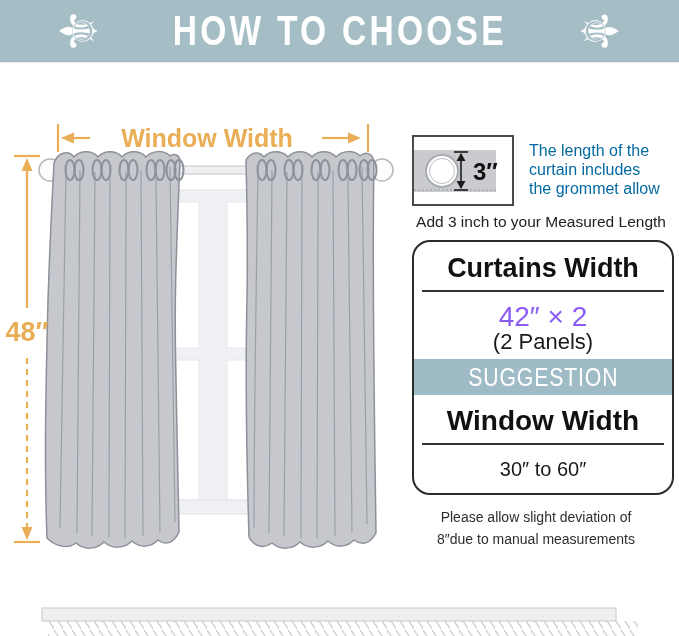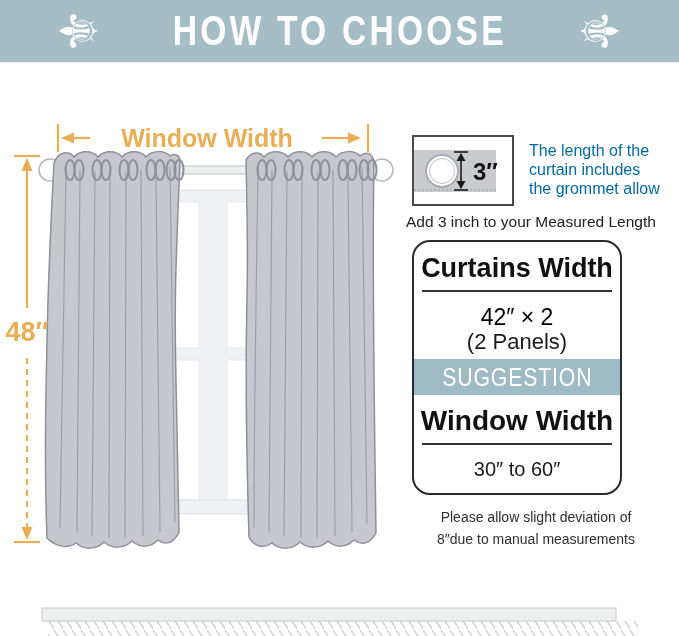--- a/index.html
+++ b/index.html
@@ -26,30 +26,30 @@
   
   #illustration{position:absolute;left:0;top:62px;}
   
   .grommet-diagram{position:absolute;left:412px;top:135px;}
   .grommet-note{
     position:absolute;left:529px;top:141px;width:150px;
     font-size:16px;line-height:19px;color:#0369a1;
   }
   .add-note{
     position:absolute;left:406px;top:213px;width:270px;
-    font-size:15.5px;color:#222;white-space:nowrap;
+    font-size:15.5px;color:#222;white-space:nowrap;text-align:center;
   }
   .info-box{
-    position:absolute;left:412px;top:240px;width:210px;height:255px;
+    position:absolute;left:412px;top:240px;width:262px;height:255px;
     border:2.5px solid #2b2b2b;border-radius:18px;overflow:hidden;
     box-sizing:border-box;background:#fff;text-align:center;color:#111;
   }
   .ib-title{font-size:27px;font-weight:700;margin-top:10px;line-height:32px;}
   .ib-divider{border-bottom:2px solid #333;margin:6px 8px 0 8px;height:0;}
-  .ib-value{font-size:23px;font-weight:400;margin-top:9px;line-height:32px;color:#000000;}
+  .ib-value{font-size:28px;font-weight:400;margin-top:9px;line-height:32px;color:#8b5cf6;}
   .ib-sub{font-size:22px;margin-top:-1px;line-height:20px;color:#1a1a1a;}
   .ib-banner{
     margin-top:7px;height:36px;line-height:36px;background:#9fbbc5;
     color:#fff;font-weight:400;font-size:25px;letter-spacing:1px;
   }
   .ib-banner span{display:inline-block;transform:scaleX(0.85);}
   .ib-title2{font-size:28px;font-weight:700;margin-top:9px;line-height:33px;}
   .ib-value2{font-size:20px;font-weight:400;margin-top:8px;line-height:32px;color:#1a1a1a;}
   .footnote{
     position:absolute;left:402px;top:506px;width:268px;text-align:center;

